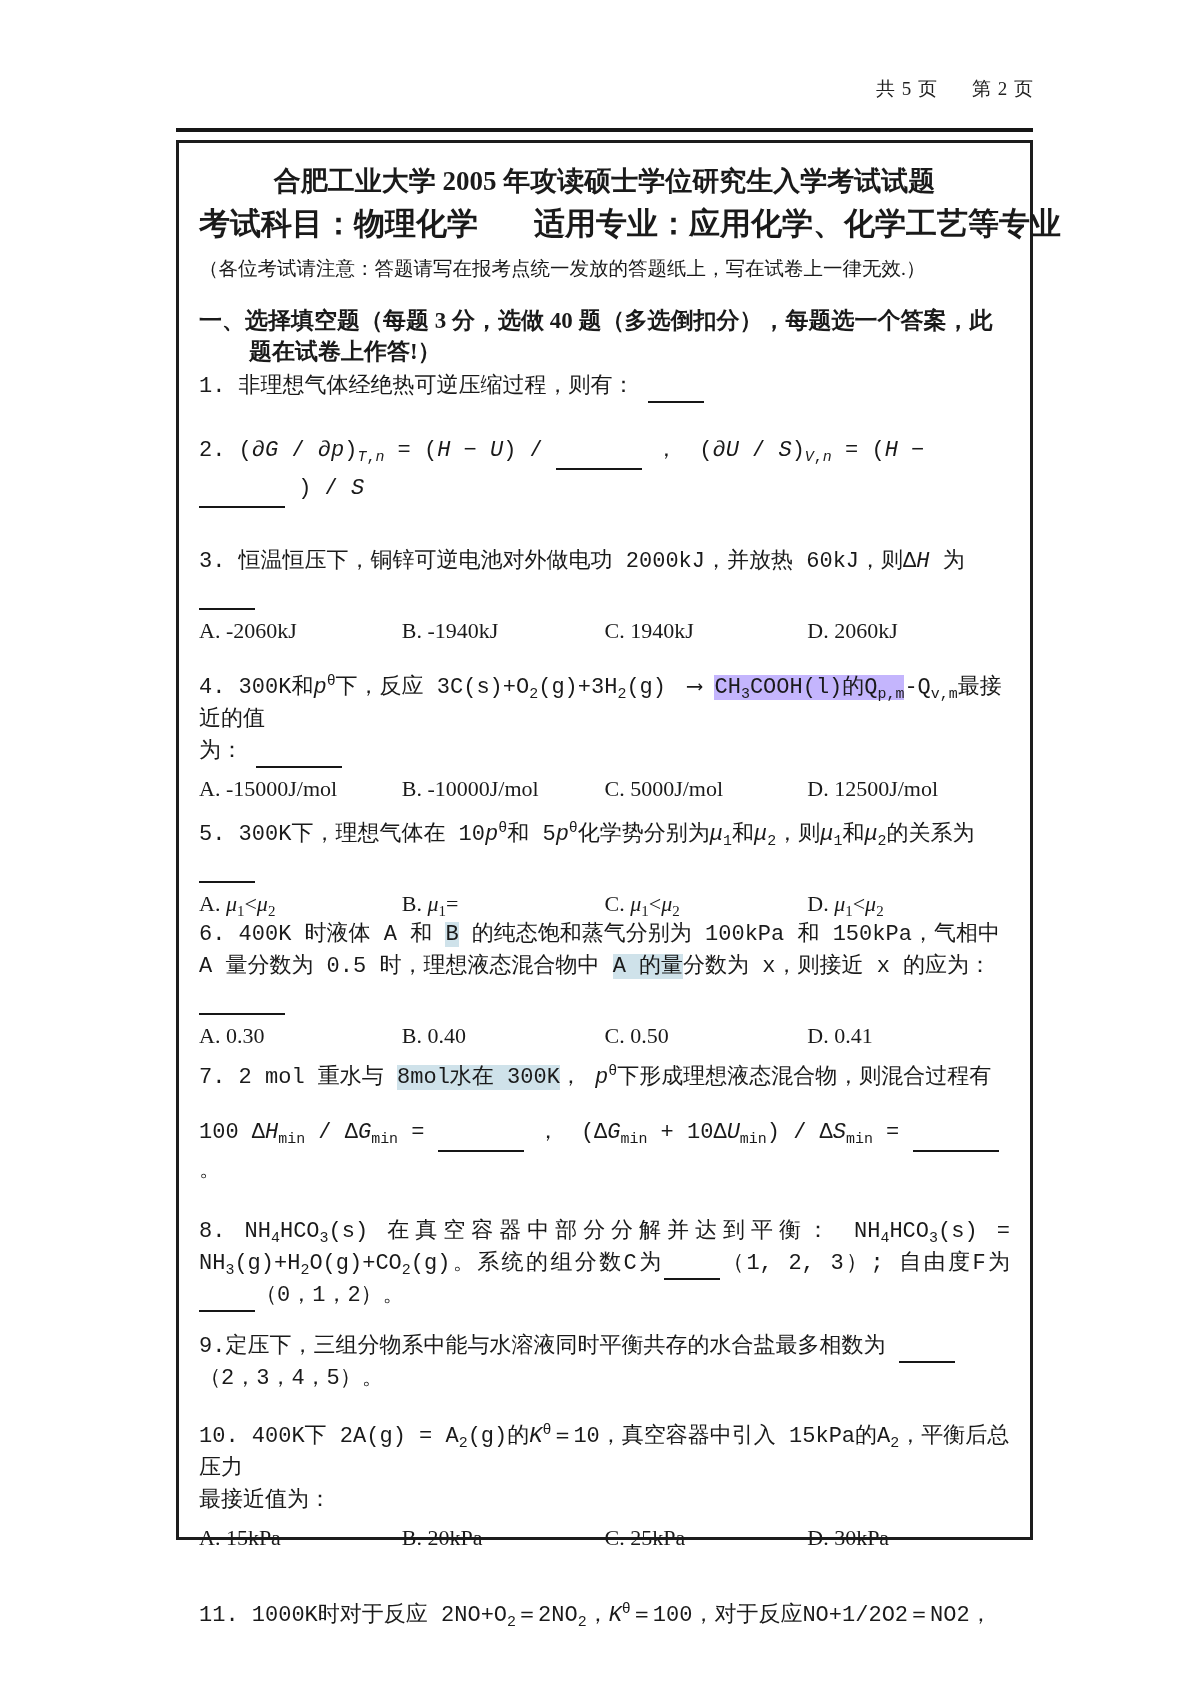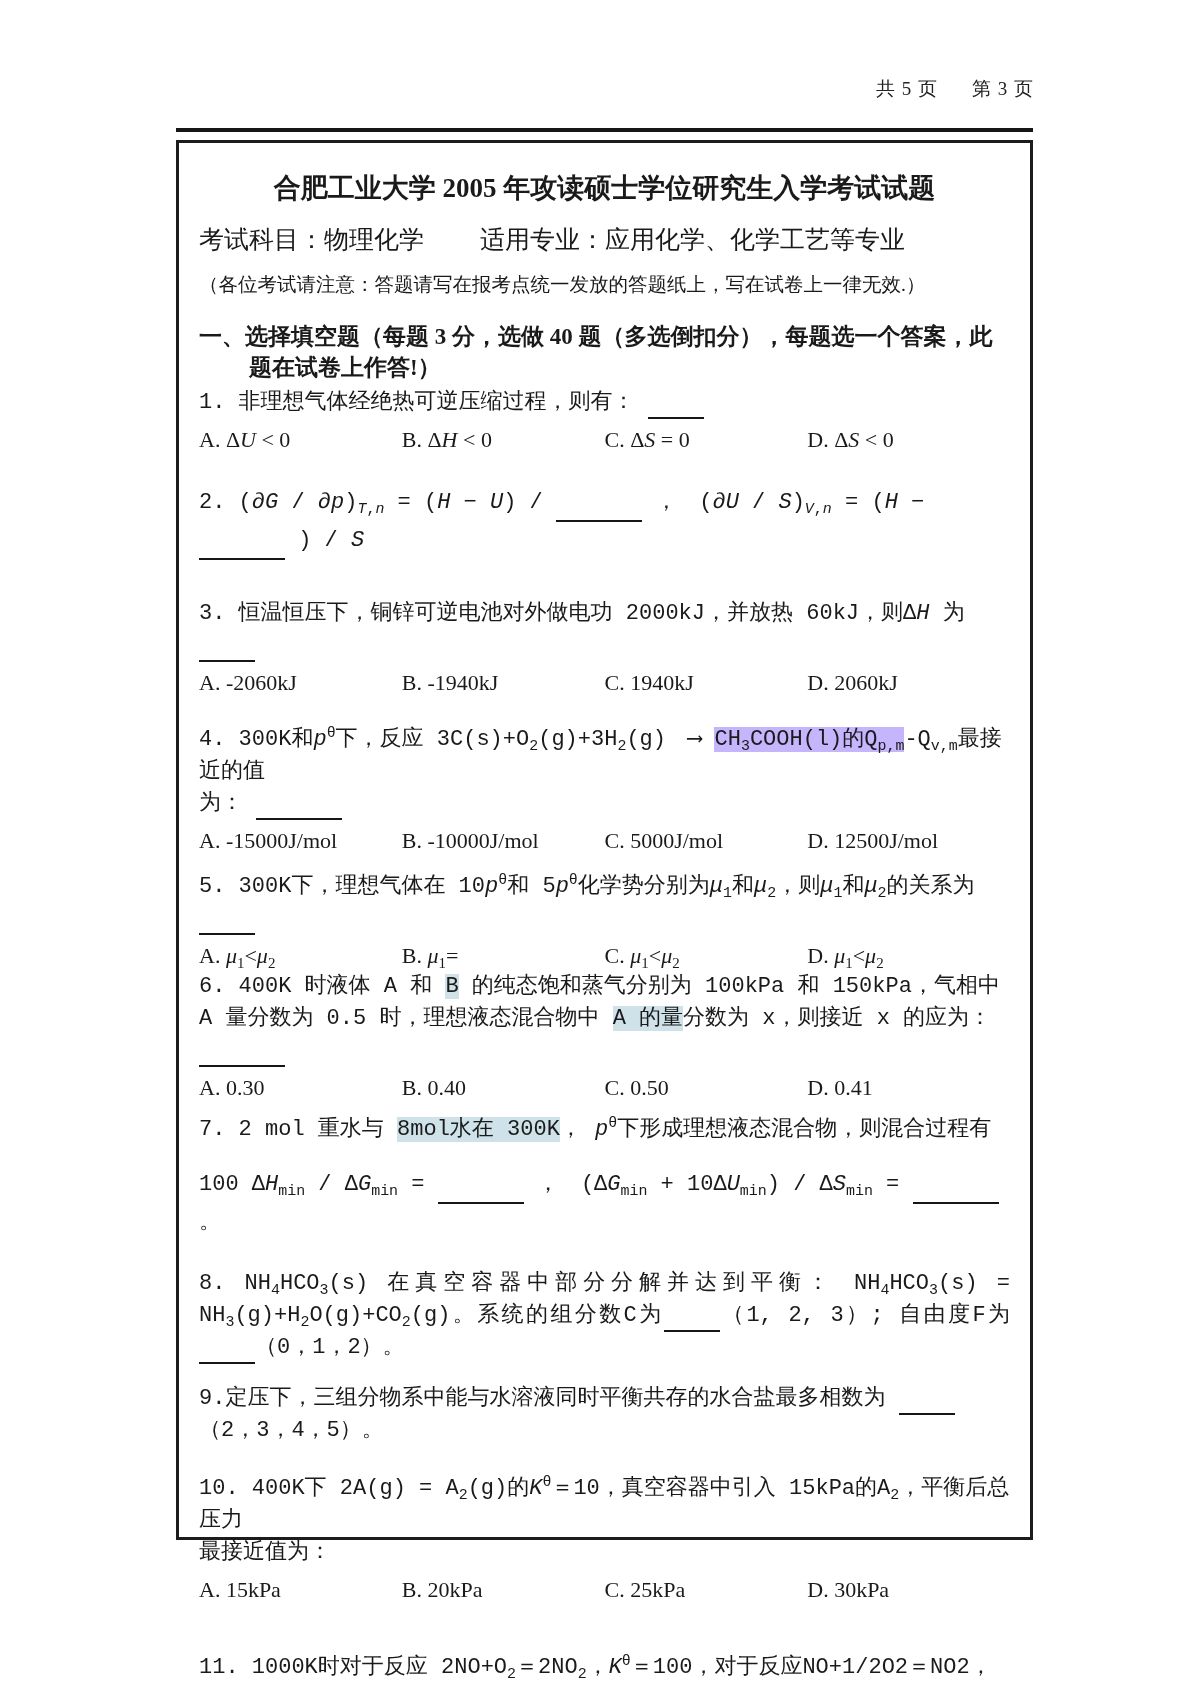--- a/index.html
+++ b/index.html
@@ -11,25 +11,25 @@
   .page-info{
     position:absolute;top:76px;right:156px;font-size:19px;color:#222;
     letter-spacing:1px;white-space:nowrap;
   }
   .page-info .sep{display:inline-block;width:34px;}
   .top-rule{
     position:absolute;left:176px;top:128px;width:857px;height:4px;background:#161616;
   }
   .exam-box{
     position:absolute;left:176px;top:140px;width:857px;height:1400px;
-    border:3px solid #1c1c1c;box-sizing:border-box;padding:8px 20px;
+    border:3px solid #1c1c1c;box-sizing:border-box;padding:1px 20px;
     font-size:22px;line-height:32px;
   }
   .exam-title{margin:20px 0 0 0;text-align:center;font-size:27px;line-height:34px;font-weight:700;}
-  .subject-row{margin-top:18px;font-size:25px;line-height:34px;font-weight:400;white-space:nowrap;}
+  .subject-row{margin-top:9px;font-size:31px;line-height:34px;font-weight:700;white-space:nowrap;}
   .subject-row .gap{display:inline-block;width:56px;}
   .notice{margin-top:14px;font-size:19.5px;line-height:27px;}
   .section-heading{
     margin-top:23px;font-size:23px;line-height:31px;font-weight:700;
     padding-left:50px;text-indent:-50px;
   }
   .q{margin:0;}
   .stem{line-height:32px;font-family:Liberation Mono, monospace;}
   .tall{line-height:38px;}
   .q1{margin-top:4px;}   .q2{margin-top:29px;}
@@ -48,42 +48,36 @@
     text-decoration:none;display:inline-block;width:86px;height:0.95em;
     border-bottom:2.5px solid #161616;vertical-align:bottom;
   }
   .stem u.s{width:56px;}
   .hl{background:#cfe2ea;}
   .smudge{background:#c4b5fd;}
 </style>
 </head>
 <body>
 
-<div class="page-info"><span>共 5 页</span><span class="sep"></span><span>第 3 页</span></div>
+<div class="page-info"><span>共 5 页</span><span class="sep"></span><span>第 2 页</span></div>
 
 <div class="top-rule"></div>
 
 <div class="exam-box">
 
   <div class="exam-title">合肥工业大学 2005 年攻读硕士学位研究生入学考试试题</div>
 
   <div class="subject-row"><span>考试科目：物理化学</span><span class="gap"></span><span>适用专业：应用化学、化学工艺等专业</span></div>
 
   <div class="notice">（各位考试请注意：答题请写在报考点统一发放的答题纸上，写在试卷上一律无效.）</div>
 
   <div class="section-heading">一、选择填空题（每题 3 分，选做 40 题（多选倒扣分），每题选一个答案，此题在试卷上作答!）</div>
 
   <div class="q q1">
     <div class="stem">1.  非理想气体经绝热可逆压缩过程，则有： <u class="s"></u></div>
-    <div class="opts">
-      <span class="opt">A.  Δ<i>U</i> &lt; 0</span>
-      <span class="opt">B.  Δ<i>H</i> &lt; 0</span>
-      <span class="opt">C.  Δ<i>S</i> = 0</span>
-      <span class="opt">D.  Δ<i>S</i> &lt; 0</span>
-    </div>
   </div>
 
   <div class="q q2">
     <div class="stem tall">2. (<i>∂G</i> / <i>∂p</i>)<sub><i>T</i>,<i>n</i></sub> = (<i>H</i> − <i>U</i>) / <u></u> ，　(<i>∂U</i> / <i>S</i>)<sub><i>V</i>,<i>n</i></sub> = (<i>H</i> − <u></u> ) / <i>S</i></div>
   </div>
 
   <div class="q q3">
     <div class="stem">3.  恒温恒压下，铜锌可逆电池对外做电功 2000kJ，并放热 60kJ，则Δ<i>H</i> 为<u class="s"></u></div>
     <div class="opts">
       <span class="opt">A. -2060kJ</span>

